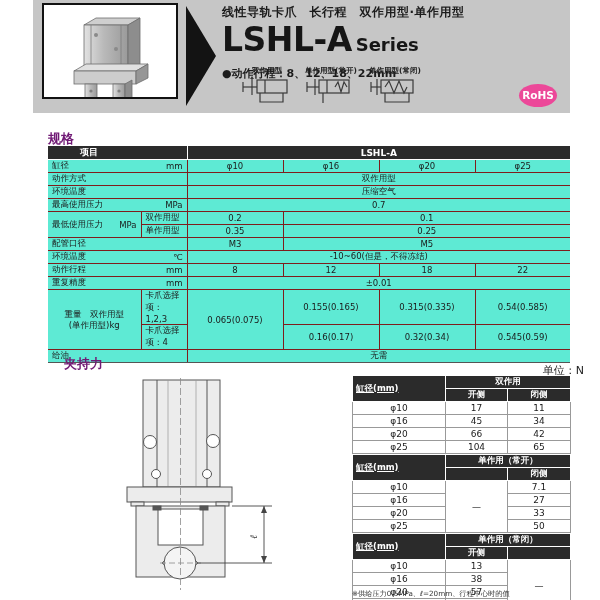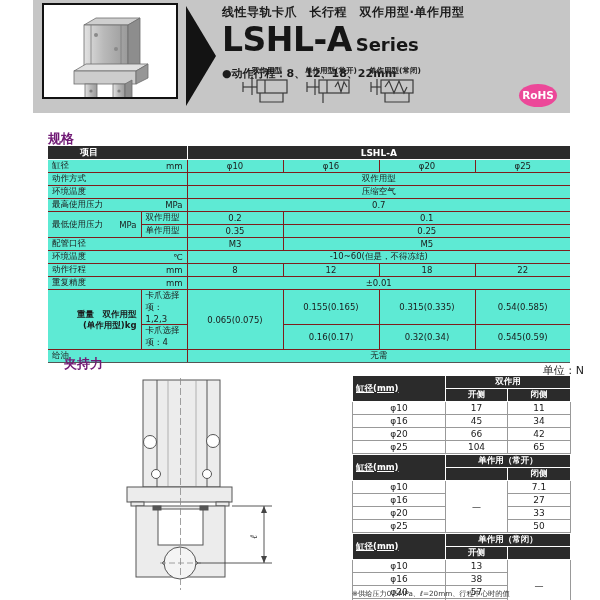--- a/index.html
+++ b/index.html
@@ -30,21 +30,21 @@
   .spec-table { position:absolute; left:48px; top:146px; width:522px; border-collapse:collapse; table-layout:fixed;
     font-size:8.5px; }
   .spec-table td { height:13px; padding:0 4px; border:1px solid #7f1d1d; vertical-align:middle; background:#5eead4; }
   .spec-table td:first-child { border-left:none; }
   .spec-table tr td:last-child { border-right:none; }
   .spec-table tr.dark td { background:#2b2b2b; color:#fff; font-weight:bold; border-color:#fff; border-top:none; font-size:9px; }
   .spec-table tr.dark td:first-child{ border-left:none;padding-left:32px; } .spec-table tr.dark td:last-child{ border-right:none; }
   .spec-table tr.last td { border-bottom:1.5px solid #555; }
   .c { text-align:center; }
   .lr { display:flex; justify-content:space-between; align-items:center; }
-  .wlab div { display:flex; justify-content:flex-end; line-height:11px;font-weight:bold; }
+  .wlab div { display:flex; justify-content:center; line-height:11px; }
   
   .force-wrap { position:absolute; left:352px; top:375px; width:218px; }
   .force-table { width:218px; border-collapse:collapse; table-layout:fixed; font-size:9px; }
   .force-table td { border:1px solid #999; background:#fff; text-align:center; height:13px; padding:0 3px; }
   .force-table td.dark { background:#2b2b2b; color:#fff; font-weight:bold; border-color:#fff; }
   .force-table td.dark.l { text-align:left;text-decoration:underline; }
   .force-table tr.hrow td { height:11px; font-size:8.5px; }
   .unit-label { position:absolute; right:16px; top:363px; font-size:11px; color:#222; }
   .footnote { position:absolute; left:352px; top:589px; font-size:7.2px; color:#333; white-space:nowrap; }
   

